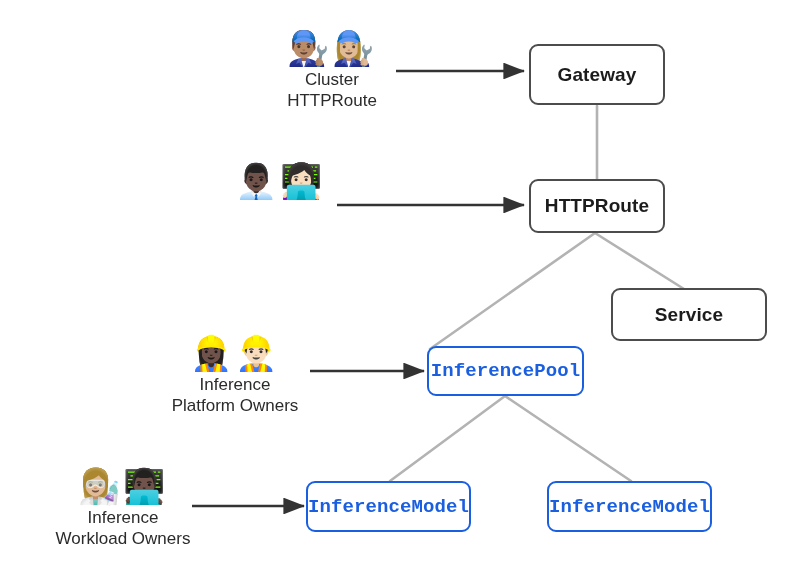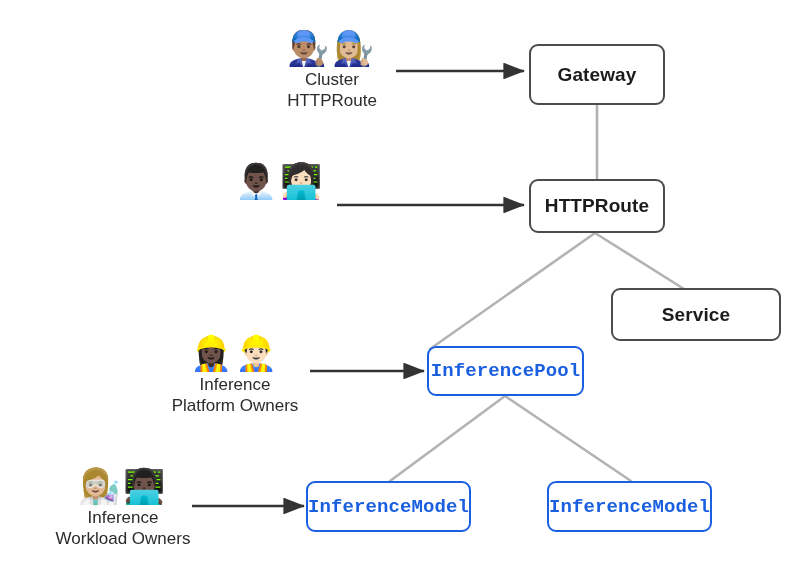--- a/index.html
+++ b/index.html
@@ -119,21 +119,21 @@
   </div>
 
   <div class="node std" style="left:529px; top:44px; width:136px; height:61px;">
     <span>Gateway</span>
   </div>
 
   <div class="node std" style="left:529px; top:179px; width:136px; height:54px;">
     <span>HTTPRoute</span>
   </div>
 
-  <div class="node std" style="left:611px; top:288px; width:170px; height:53px;">
+  <div class="node std" style="left:611px; top:288px; width:156px; height:53px;">
     <span>Service</span>
   </div>
 
   <div class="node hl" style="left:427px; top:346px; width:157px; height:50px;">
     <span>InferencePool</span>
   </div>
 
   <div class="node hl" style="left:306px; top:481px; width:165px; height:51px;">
     <span>InferenceModel</span>
   </div>

